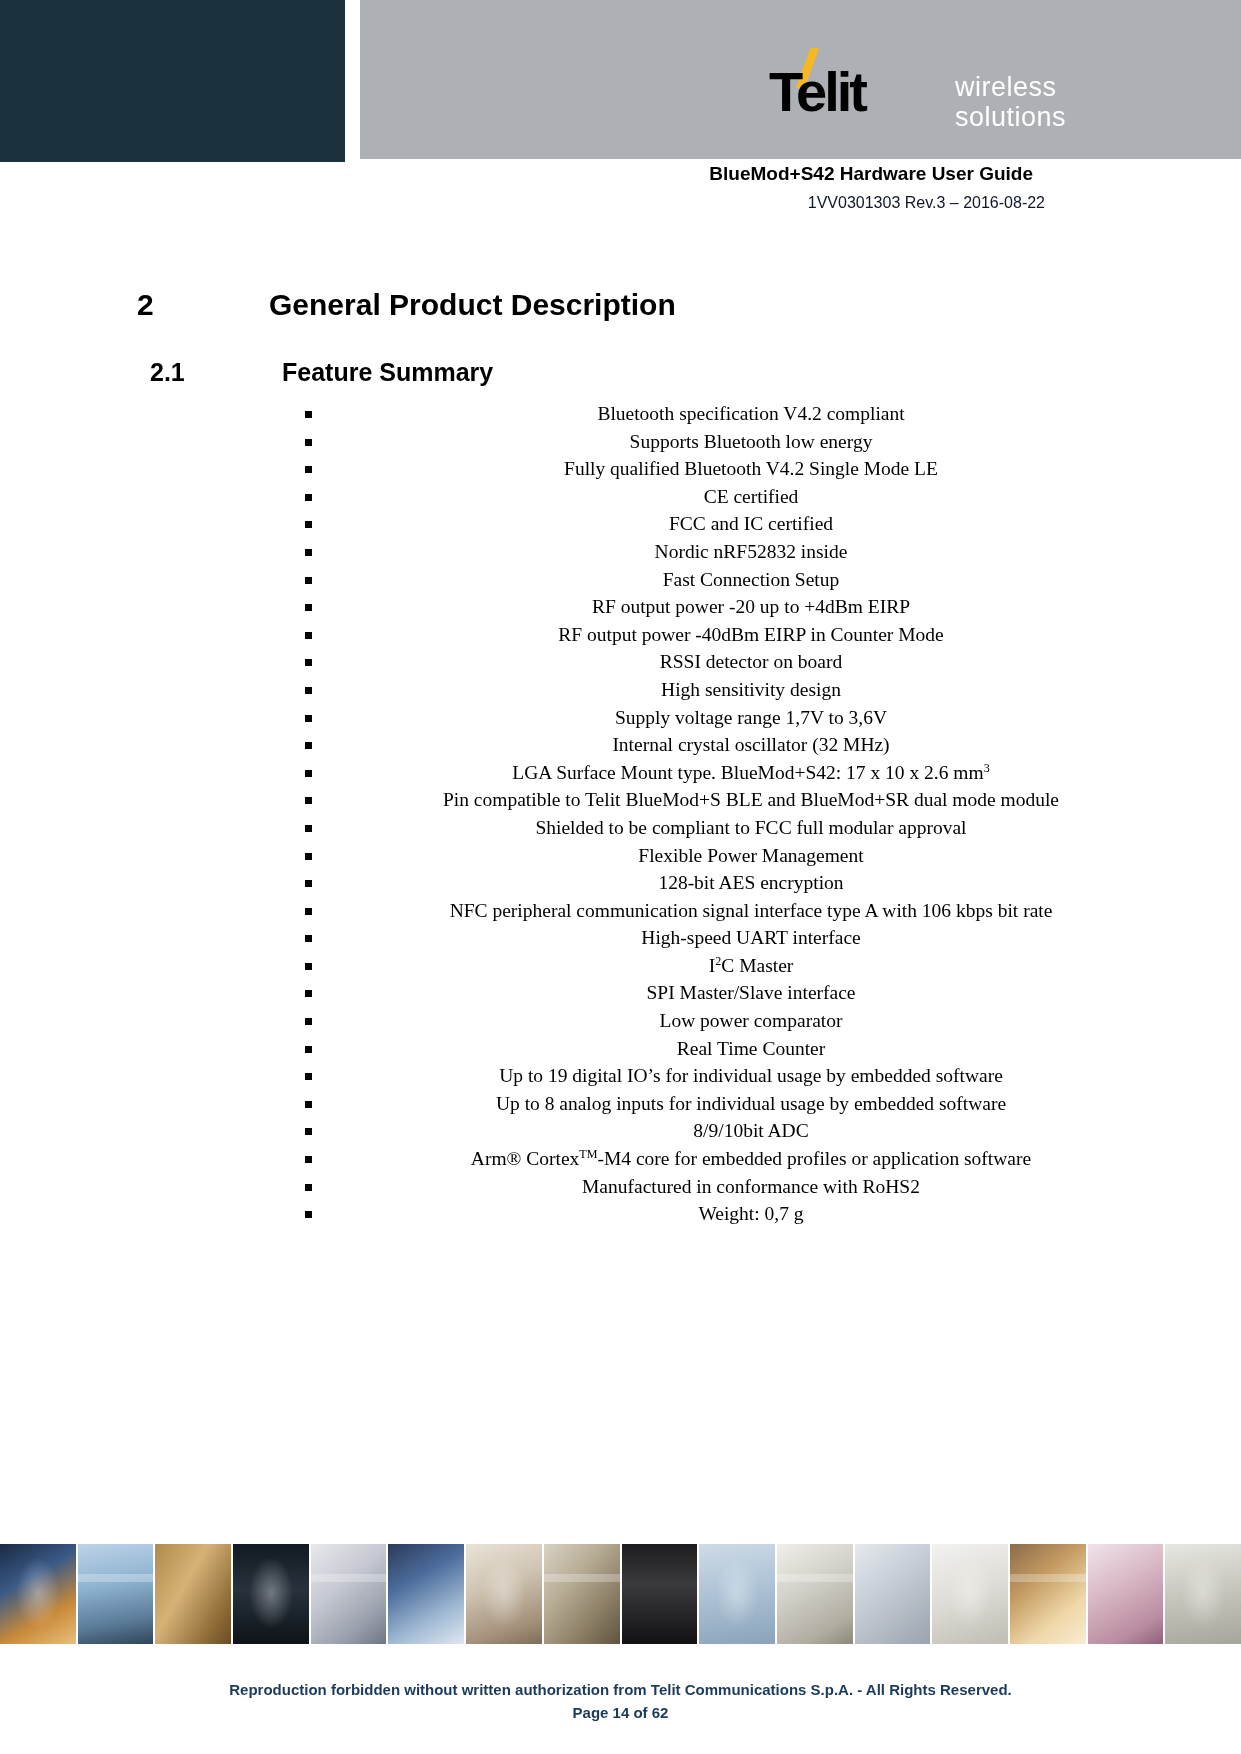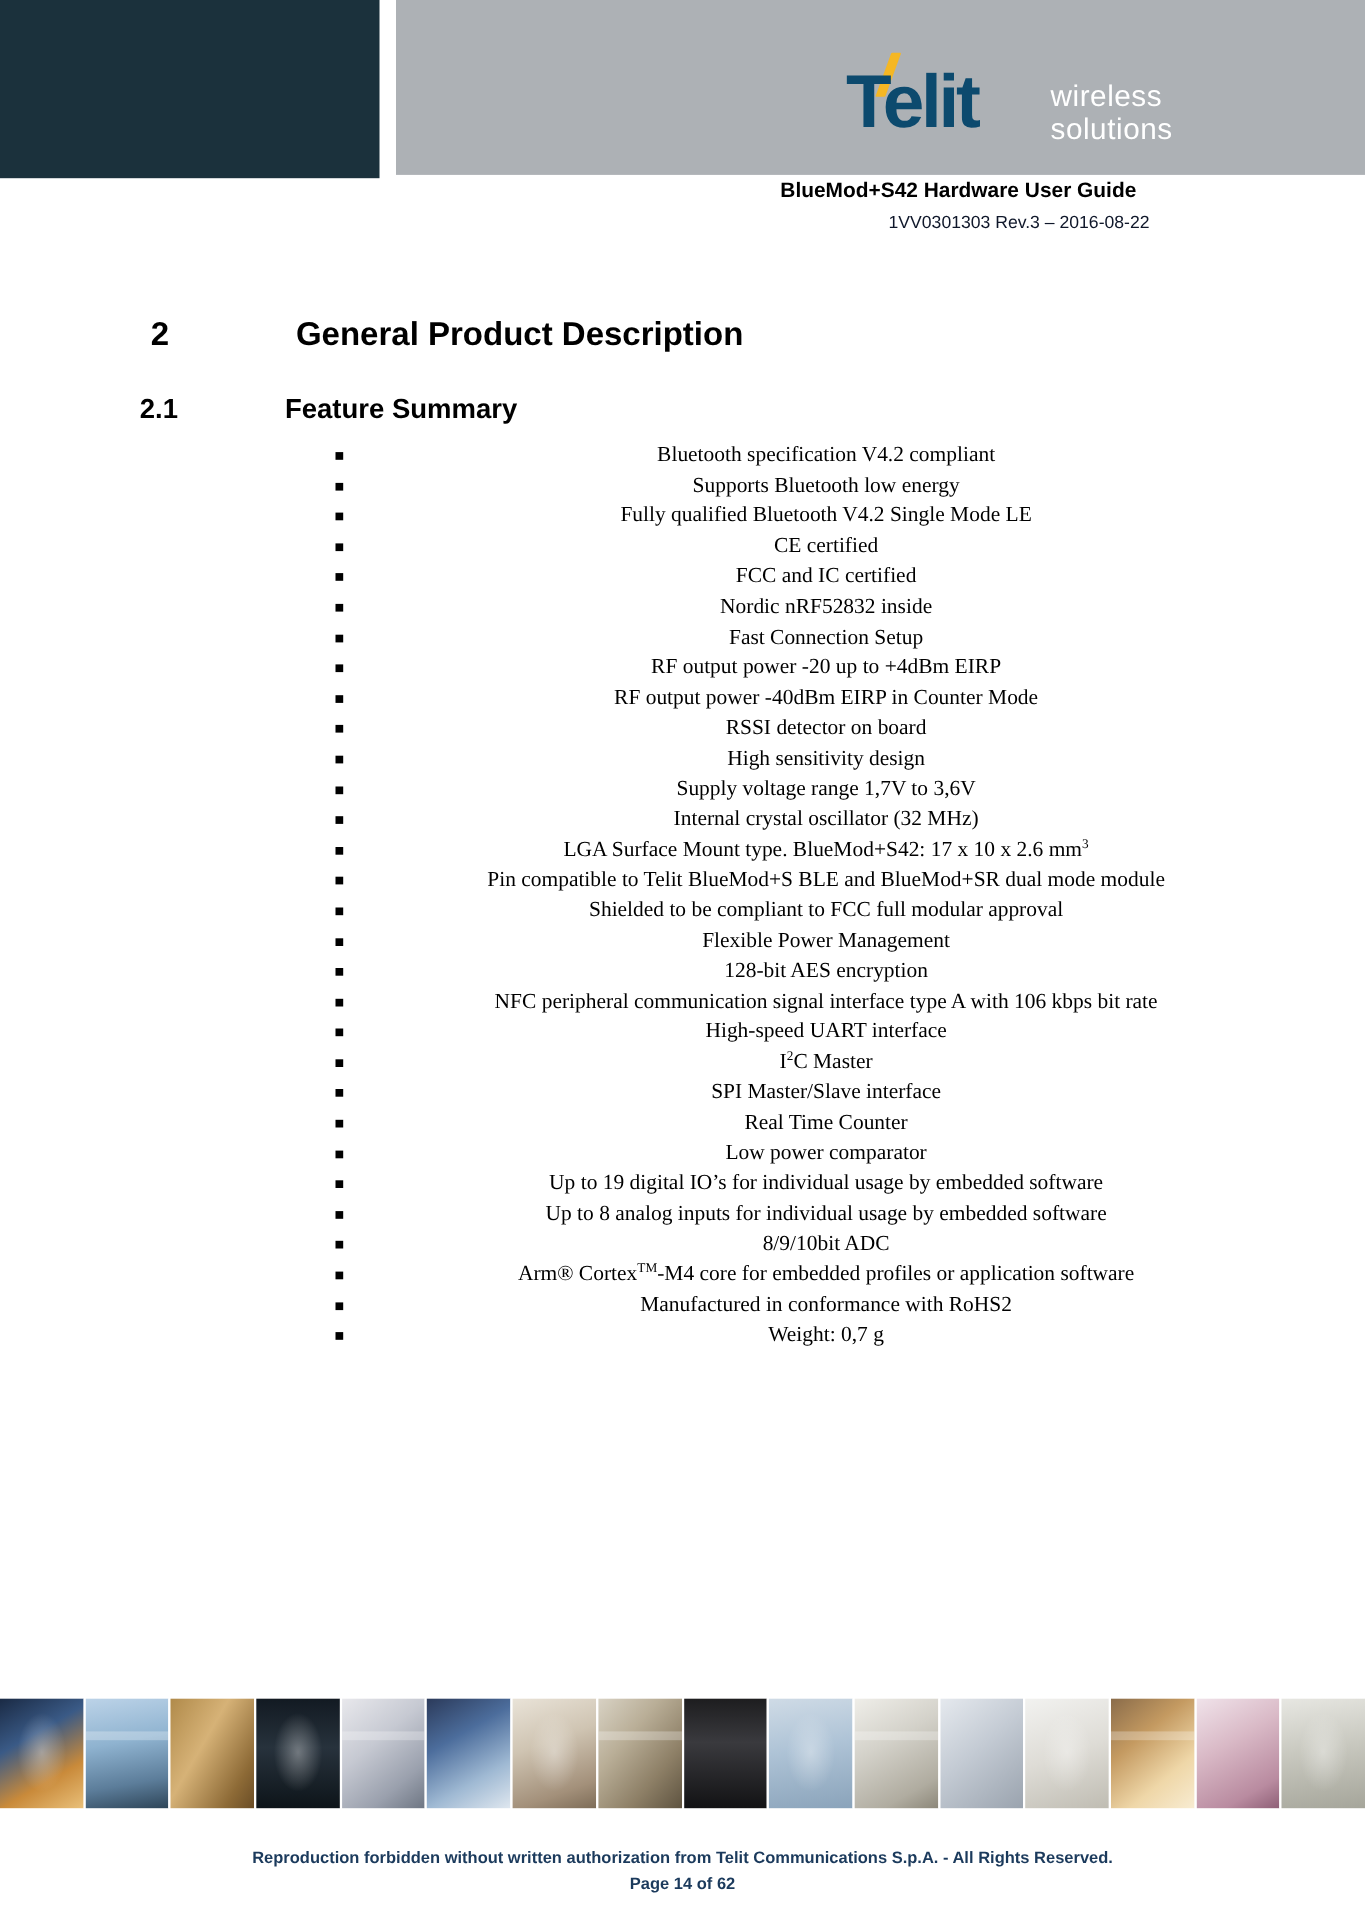--- a/index.html
+++ b/index.html
@@ -45,23 +45,23 @@
     top: 46px;
     width: 300px;
     height: 100px;
   }
   .logo-telit {
     position: absolute;
     left: 0;
     top: 8px;
     font-family: "Liberation Sans", sans-serif;
     font-weight: bold;
-    font-size: 68px;
+    font-size: 56px;
     letter-spacing: -3px;
-    color: #0c4a6e;
+    color: #000000;
     line-height: 76px;
   }
   .logo-slash {
     position: absolute;
     left: 34px;
     top: 2px;
     width: 9px;
     height: 40px;
     background: #f5b723;
     transform: skewX(-20deg);
@@ -115,21 +115,21 @@
     display: flex;
     align-items: baseline;
     font-family: "Liberation Sans", sans-serif;
     font-weight: bold;
     font-size: 30px;
     color: #000;
   }
   .h1-num { width: 132px; flex: 0 0 132px; }
   .h2-row {
     position: absolute;
-    left: 127px;
+    left: 150px;
     top: 358px;
     width: 1000px;
     display: flex;
     align-items: baseline;
     font-family: "Liberation Sans", sans-serif;
     font-weight: bold;
     font-size: 25px;
     color: #000;
   }
   .h2-num { width: 132px; flex: 0 0 132px; }
@@ -275,22 +275,22 @@
       <li class="feature-item"><span class="feature-bullet"></span><span>Internal crystal oscillator (32 MHz)</span></li>
       <li class="feature-item"><span class="feature-bullet"></span><span>LGA Surface Mount type. BlueMod+S42: 17 x 10 x 2.6 mm</span><sup>3</sup></li>
       <li class="feature-item"><span class="feature-bullet"></span><span>Pin compatible to Telit BlueMod+S BLE and BlueMod+SR dual mode module</span></li>
       <li class="feature-item"><span class="feature-bullet"></span><span>Shielded to be compliant to FCC full modular approval</span></li>
       <li class="feature-item"><span class="feature-bullet"></span><span>Flexible Power Management</span></li>
       <li class="feature-item"><span class="feature-bullet"></span><span>128-bit AES encryption</span></li>
       <li class="feature-item"><span class="feature-bullet"></span><span>NFC peripheral communication signal interface type A with 106 kbps bit rate</span></li>
       <li class="feature-item"><span class="feature-bullet"></span><span>High-speed UART interface</span></li>
       <li class="feature-item"><span class="feature-bullet"></span><span>I</span><sup>2</sup><span>C Master</span></li>
       <li class="feature-item"><span class="feature-bullet"></span><span>SPI Master/Slave interface</span></li>
+      <li class="feature-item"><span class="feature-bullet"></span><span>Low power comparator</span></li>
       <li class="feature-item"><span class="feature-bullet"></span><span>Real Time Counter</span></li>
-      <li class="feature-item"><span class="feature-bullet"></span><span>Low power comparator</span></li>
       <li class="feature-item"><span class="feature-bullet"></span><span>Up to 19 digital IO’s for individual usage by embedded software</span></li>
       <li class="feature-item"><span class="feature-bullet"></span><span>Up to 8 analog inputs for individual usage by embedded software</span></li>
       <li class="feature-item"><span class="feature-bullet"></span><span>8/9/10bit ADC</span></li>
       <li class="feature-item"><span class="feature-bullet"></span><span>Arm® Cortex</span><sup>TM</sup><span>-M4 core for embedded profiles or application software</span></li>
       <li class="feature-item"><span class="feature-bullet"></span><span>Manufactured in conformance with RoHS2</span></li>
       <li class="feature-item"><span class="feature-bullet"></span><span>Weight: 0,7 g</span></li>
     </ul>
 </div>
 
 <div class="photo-strip" id="photo-strip">

